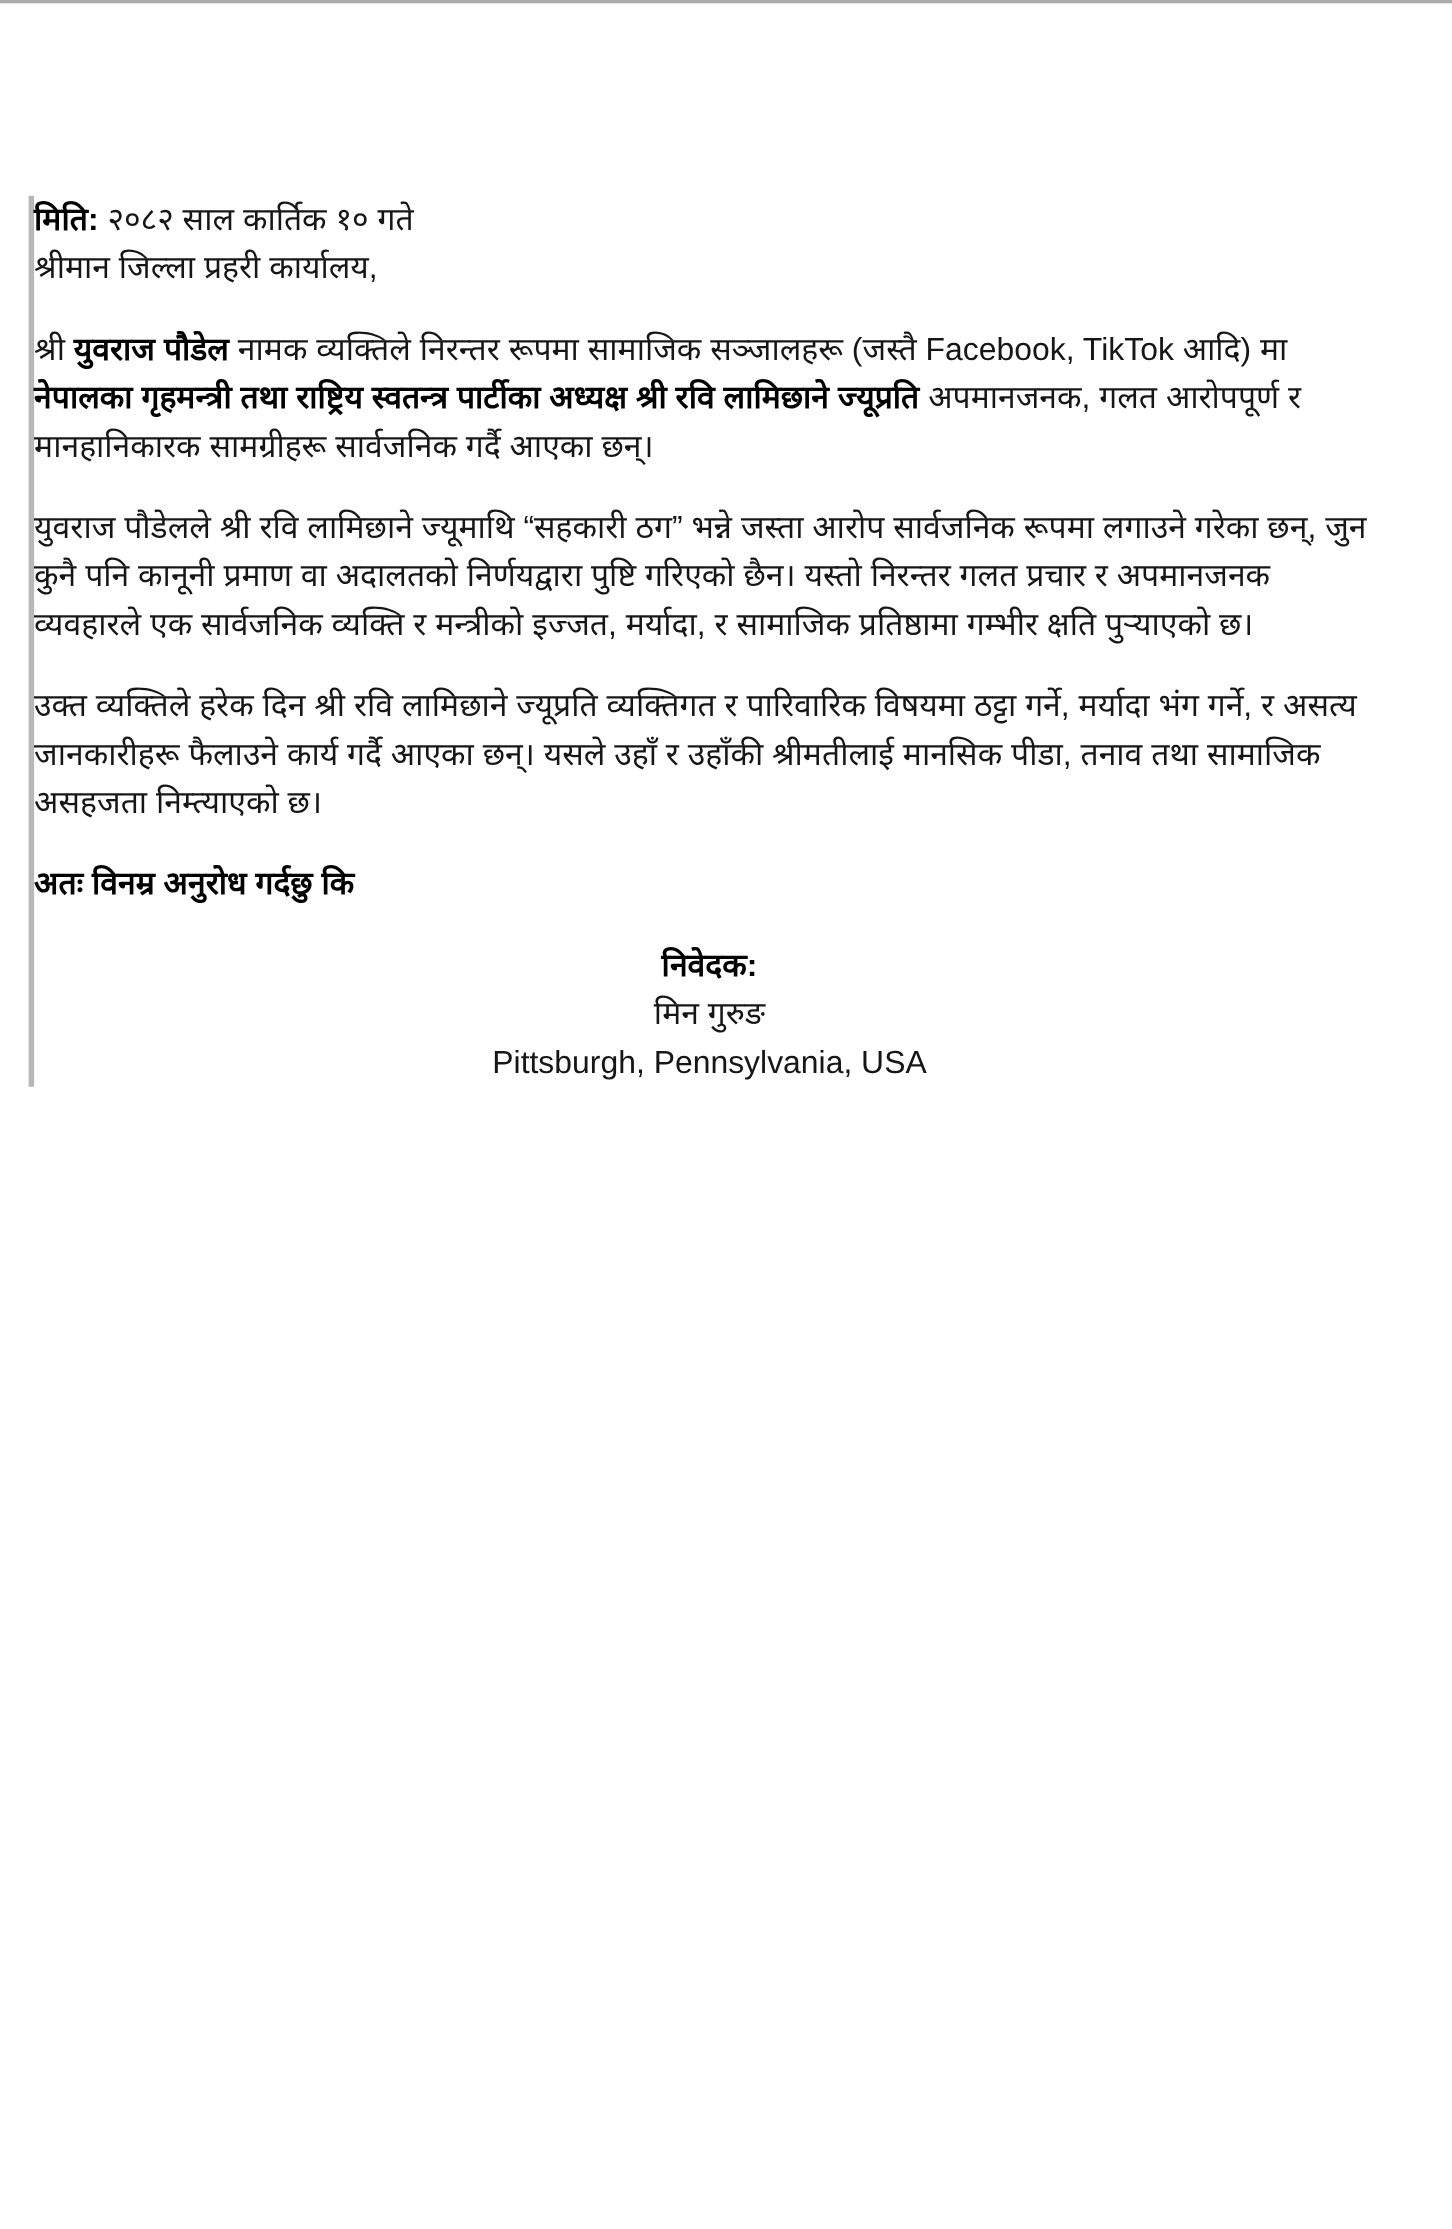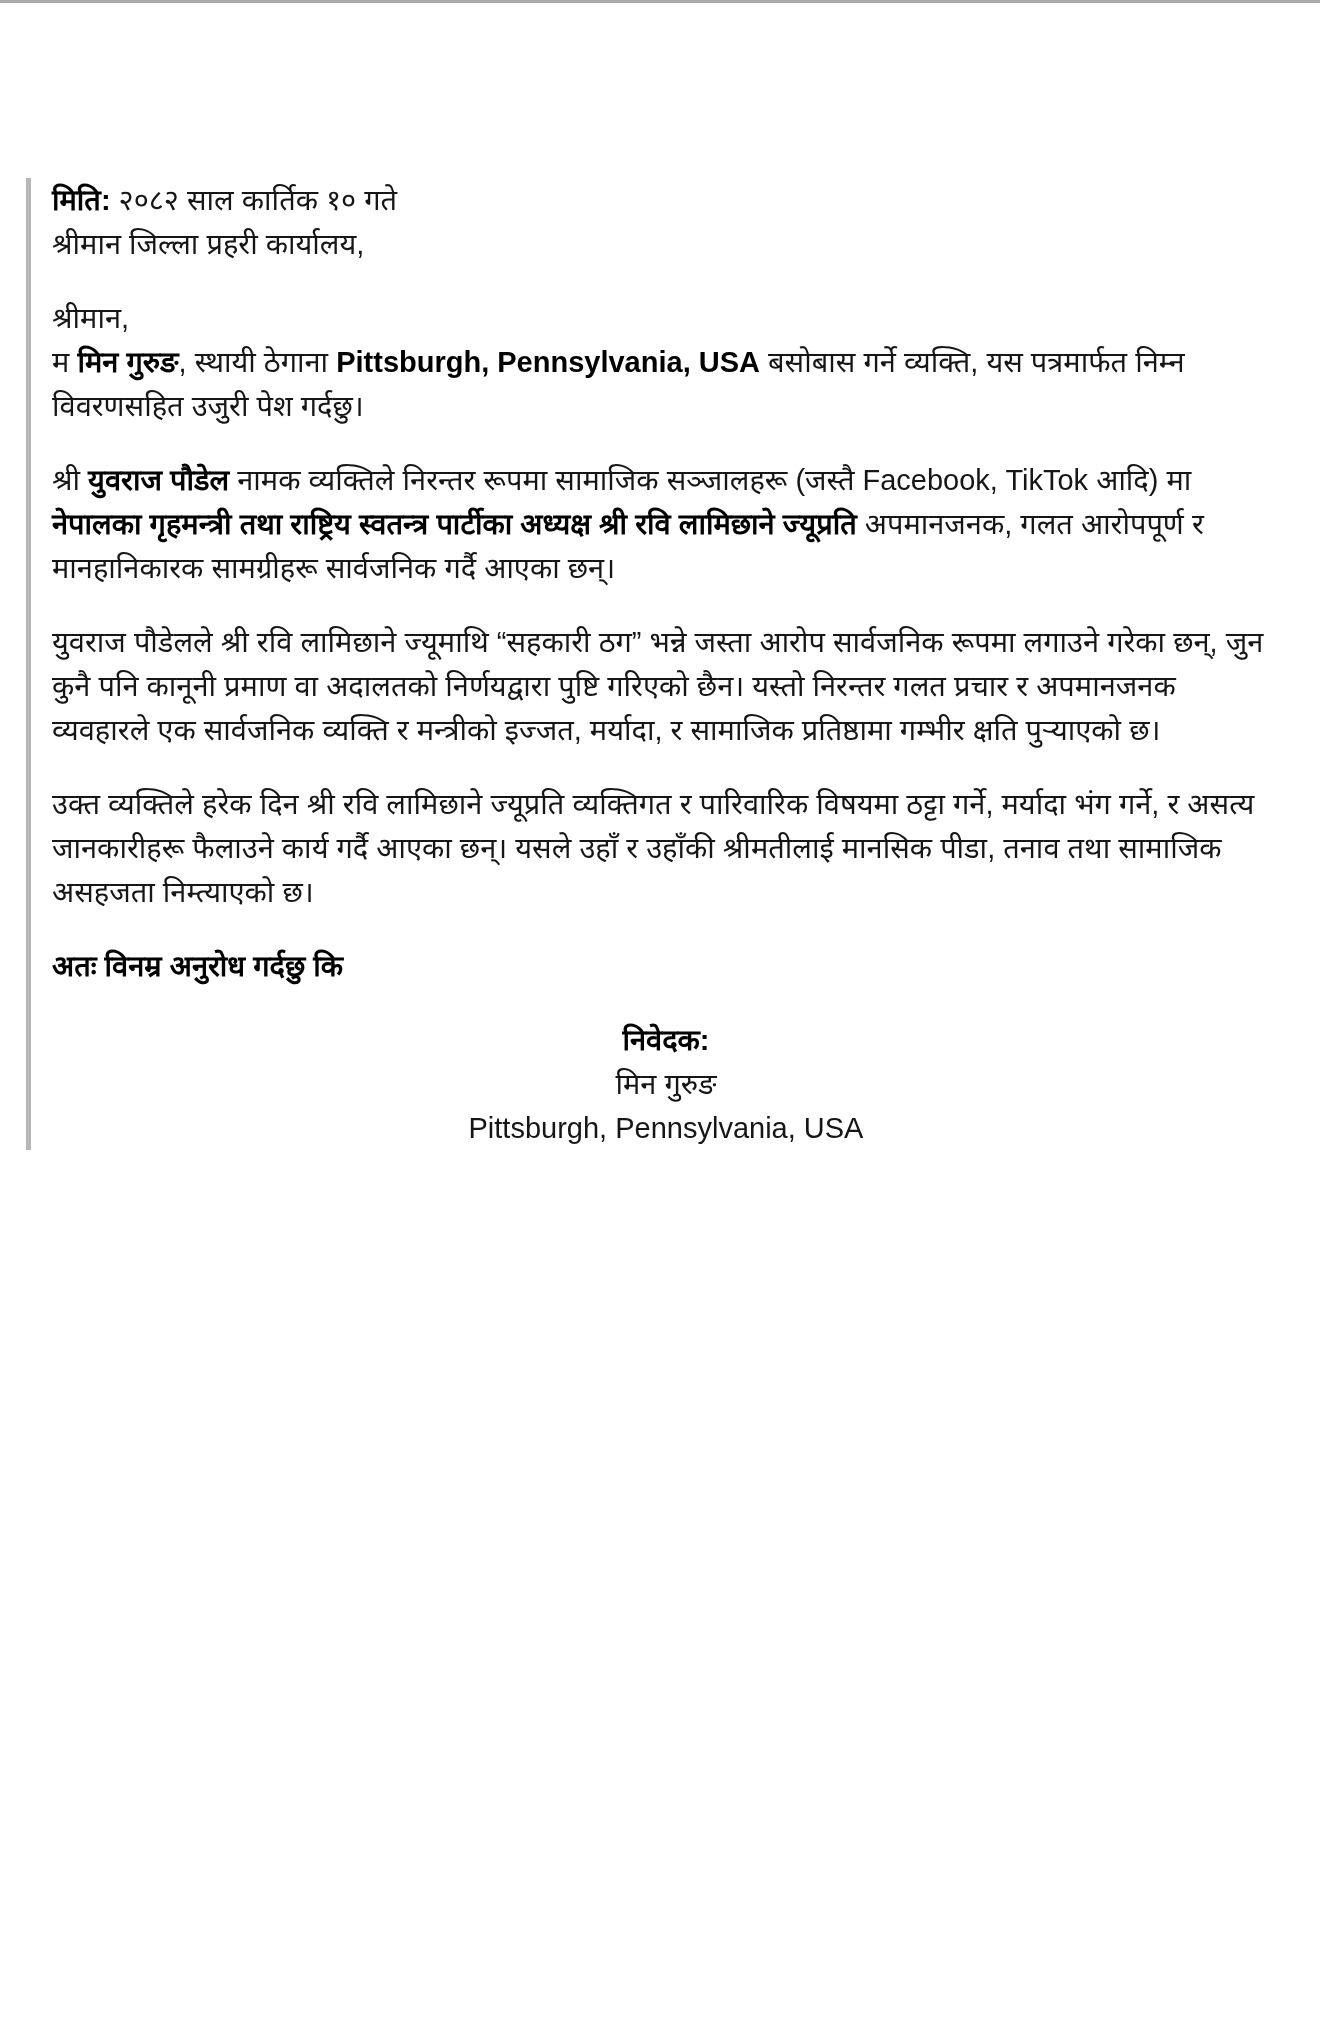--- a/index.html
+++ b/index.html
@@ -19,21 +19,20 @@
     position: absolute;
     top: 0;
     left: 0;
     width: 100%;
     height: 3px;
     background: #ababab;
   }
   .letter {
     margin: 178px 40px 0 26px;
     border-left: 5px solid #b7b7b7;
-    padding-left: 21px;
     max-width: 1228px;
     font-size: 29px;
     line-height: 44px;
   }
   .block {
     margin: 0 0 30px 0;
   }
   .block:last-child {
     margin-bottom: 0;
     text-align: center;
@@ -50,24 +49,20 @@
 <body style="background: rgb(255, 255, 255); color: rgb(22, 22, 22);">
 
 <div class="top-rule" style="background: rgb(171, 171, 171);"></div>
 
 <div class="letter" style="border-left-color: rgb(183, 183, 183);">
     <div class="block">
       <div class="line"><span class="b">मिति:</span><span> २०८२ साल कार्तिक १० गते</span></div>
       <div class="line"><span>श्रीमान जिल्ला प्रहरी कार्यालय,</span></div>
     </div>
     <div class="block">
-      <div class="line"><span>श्रीमान,</span></div>
-      <div class="line"><span>म </span><span class="b">मिन गुरुङ</span><span>, स्थायी ठेगाना </span><span class="b">Pittsburgh, Pennsylvania, USA</span><span> बसोबास गर्ने व्यक्ति, यस पत्रमार्फत निम्न विवरणसहित उजुरी पेश गर्दछु।</span></div>
-    </div>
-    <div class="block">
       <div class="line"><span>श्री </span><span class="b">युवराज पौडेल</span><span> नामक व्यक्तिले निरन्तर रूपमा सामाजिक सञ्जालहरू (जस्तै Facebook, TikTok आदि) मा </span><span class="b">नेपालका गृहमन्त्री तथा राष्ट्रिय स्वतन्त्र पार्टीका अध्यक्ष श्री रवि लामिछाने ज्यूप्रति</span><span> अपमानजनक, गलत आरोपपूर्ण र मानहानिकारक सामग्रीहरू सार्वजनिक गर्दै आएका छन्।</span></div>
     </div>
     <div class="block">
       <div class="line"><span>युवराज पौडेलले श्री रवि लामिछाने ज्यूमाथि “सहकारी ठग” भन्ने जस्ता आरोप सार्वजनिक रूपमा लगाउने गरेका छन्, जुन कुनै पनि कानूनी प्रमाण वा अदालतको निर्णयद्वारा पुष्टि गरिएको छैन। यस्तो निरन्तर गलत प्रचार र अपमानजनक व्यवहारले एक सार्वजनिक व्यक्ति र मन्त्रीको इज्जत, मर्यादा, र सामाजिक प्रतिष्ठामा गम्भीर क्षति पुऱ्याएको छ।</span></div>
     </div>
     <div class="block">
       <div class="line"><span>उक्त व्यक्तिले हरेक दिन श्री रवि लामिछाने ज्यूप्रति व्यक्तिगत र पारिवारिक विषयमा ठट्टा गर्ने, मर्यादा भंग गर्ने, र असत्य जानकारीहरू फैलाउने कार्य गर्दै आएका छन्। यसले उहाँ र उहाँकी श्रीमतीलाई मानसिक पीडा, तनाव तथा सामाजिक असहजता निम्त्याएको छ।</span></div>
     </div>
     <div class="block">
       <div class="line"><span class="b">अतः विनम्र अनुरोध गर्दछु कि</span></div>

